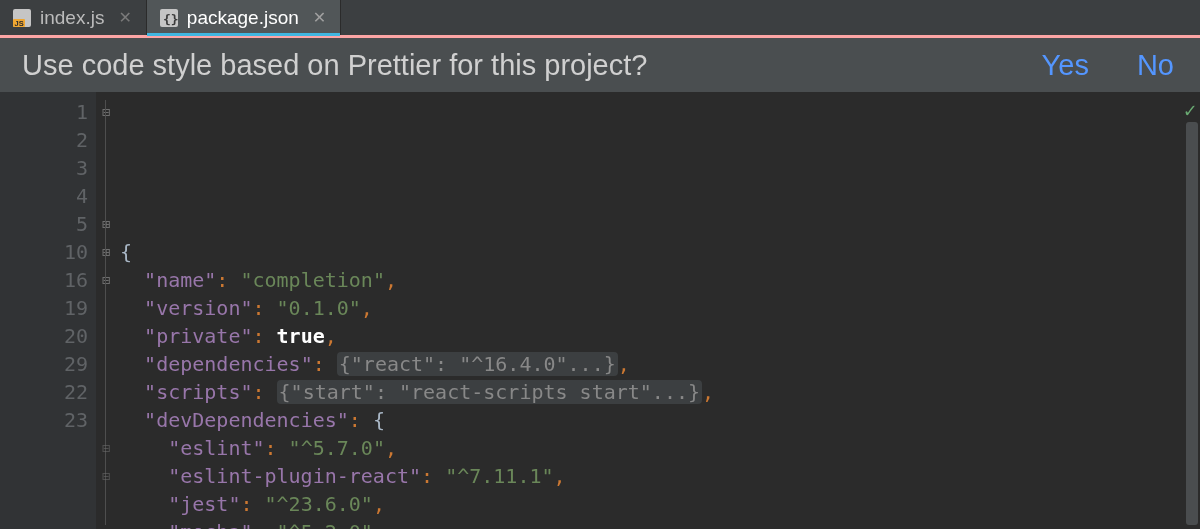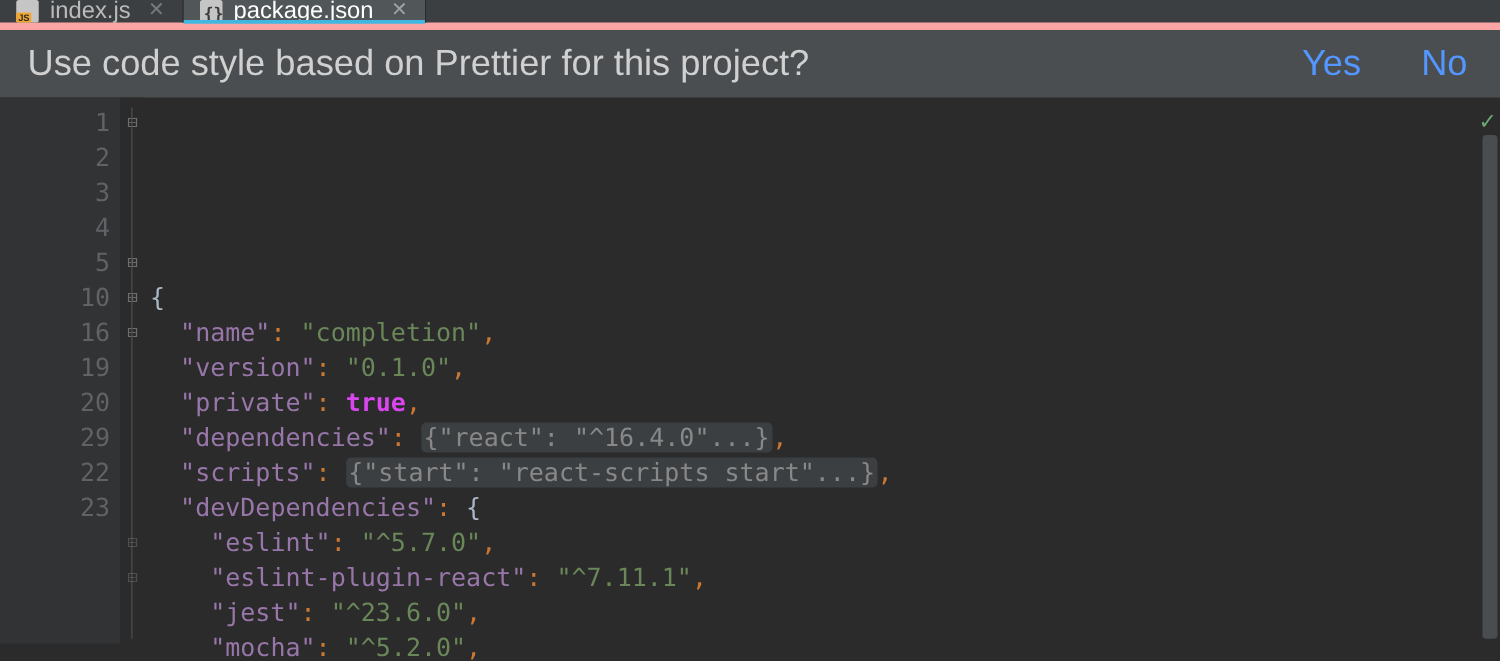--- a/index.html
+++ b/index.html
@@ -10,23 +10,23 @@
     background: #2b2b2b;
     font-family: "Menlo", "Consolas", "DejaVu Sans Mono", monospace;
     font-size: 20px;
     color: #a9b7c6;
   }
 
   
   .tab-bar {
     display: flex;
     align-items: stretch;
-    height: 24px;
+    height: 38px;
     background: #3c3f41;
-    border-bottom: 6px solid #fca5a5;
+    border-bottom: 3px solid #fca5a5;
     font-family: "Segoe UI", "Helvetica Neue", sans-serif;
     font-size: 19px;
   }
   .tab {
     display: flex;
     align-items: center;
     gap: 8px;
     padding: 0 14px 0 12px;
     color: #bbbbbb;
     border-right: 1px solid #2b2b2b;
@@ -148,21 +148,21 @@
     line-height: 28px;
     white-space: pre;
     position: relative;
   }
   .code .line { height: 28px; }
 
   
   .pn { color: #a9b7c6; }               
   .key { color: #9876aa; }              
   .str { color: #6a8759; }              
-  .kw  { color: #d946ef; font-weight: bold; margin-top: 37px; } 
+  .kw  { color: #ffffff; font-weight: bold; margin-top: 37px; } 
   .cm  { color: #cc7832; }              
   .fold {
     background: #3c3f41;
     color: #888888;
     border-radius: 4px;
     padding: 0 2px;
   }
 
   
   .status-check {

